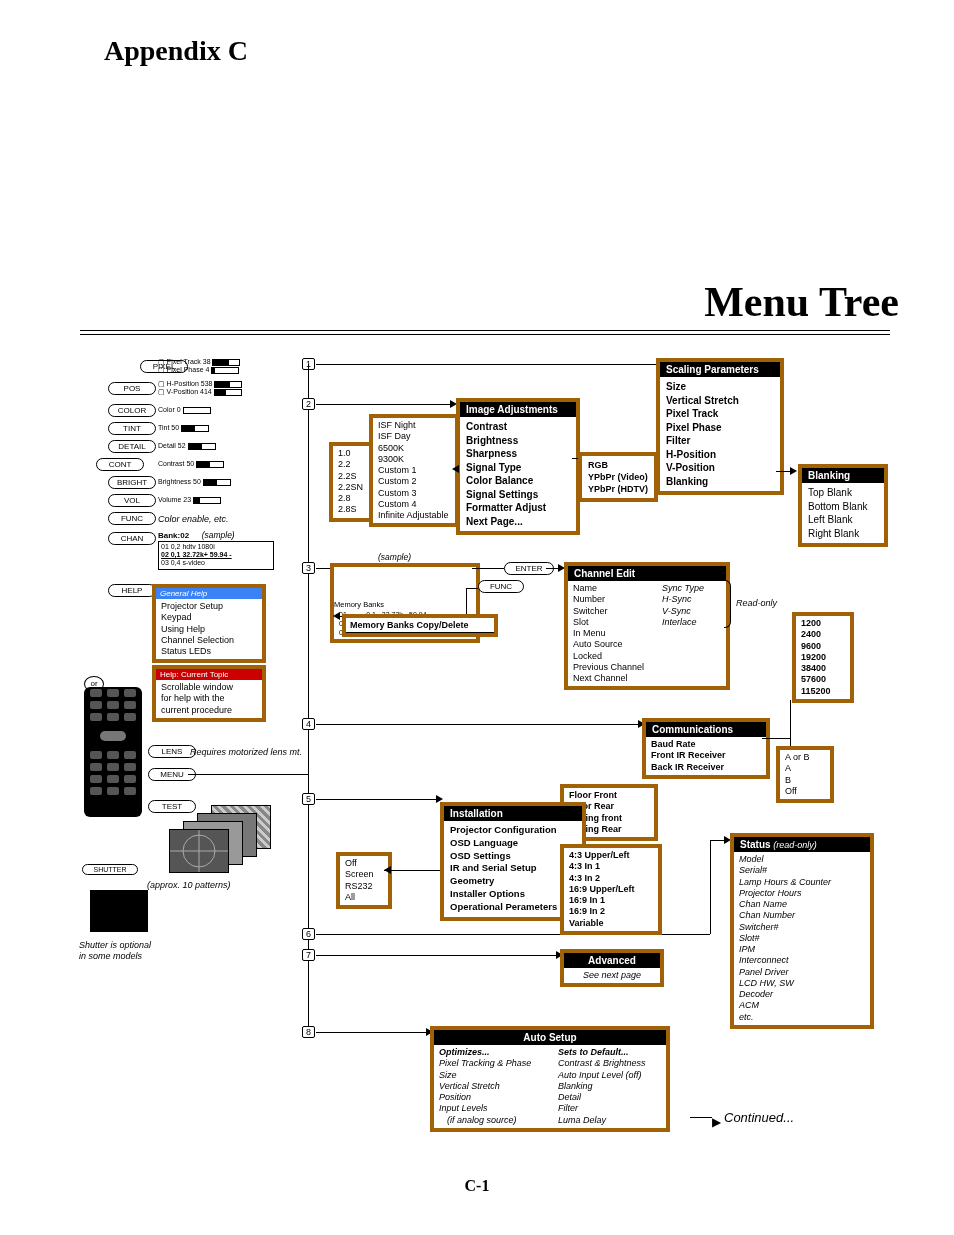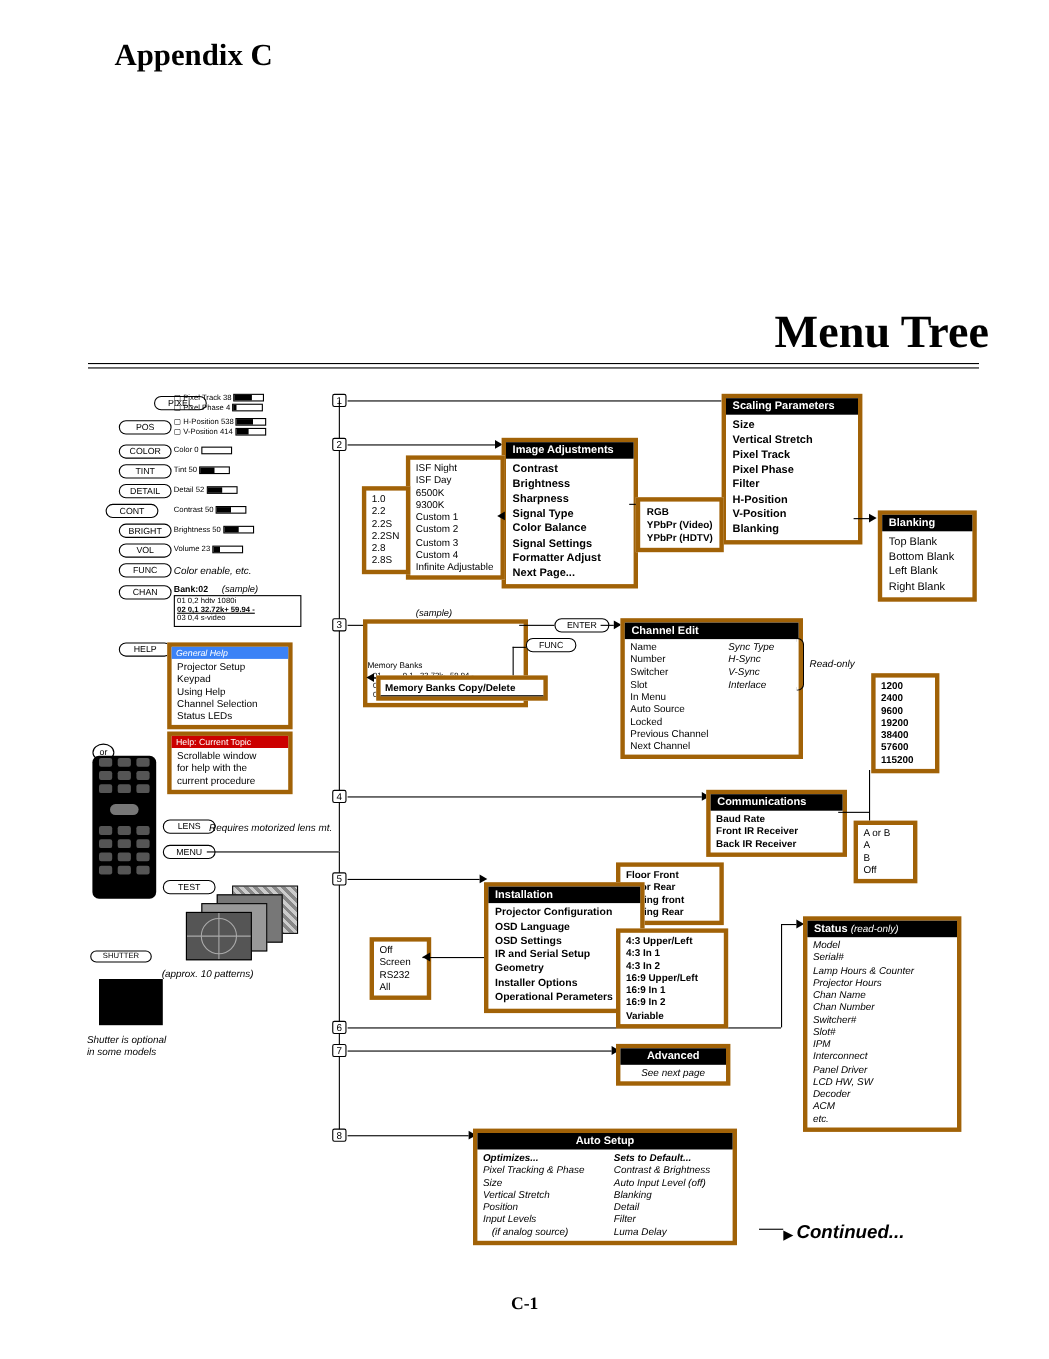--- a/index.html
+++ b/index.html
@@ -23,21 +23,21 @@
     font-size:42px; font-weight:bold;
   }
   .hr1 { position:absolute; top:330px; left:80px; width:810px; border-top:1px solid #000; }
   .hr2 { position:absolute; top:334px; left:80px; width:810px; border-top:1px solid #000; }
   .page-num {
     position:absolute; bottom:40px; left:0; width:954px; text-align:center;
     font-family:"Times New Roman", Times, serif; font-size:16px; font-weight:bold;
   }
   .continued {
     position:absolute; top:1110px; left:724px;
-    font-style:italic; font-weight:bold; font-size:17px;
+    font-style:italic; font-weight:normal; font-size:13px;
   }
   .arrow-cont { position:absolute; top:1115px; left:712px; font-size:12px; }
 
   .box {
     position:absolute; border:4px solid #a16207; background:#fff;
   }
   .hdr {
     background:#000; color:#fff; font-weight:bold; padding:2px 6px;
     font-size:10px;
   }

